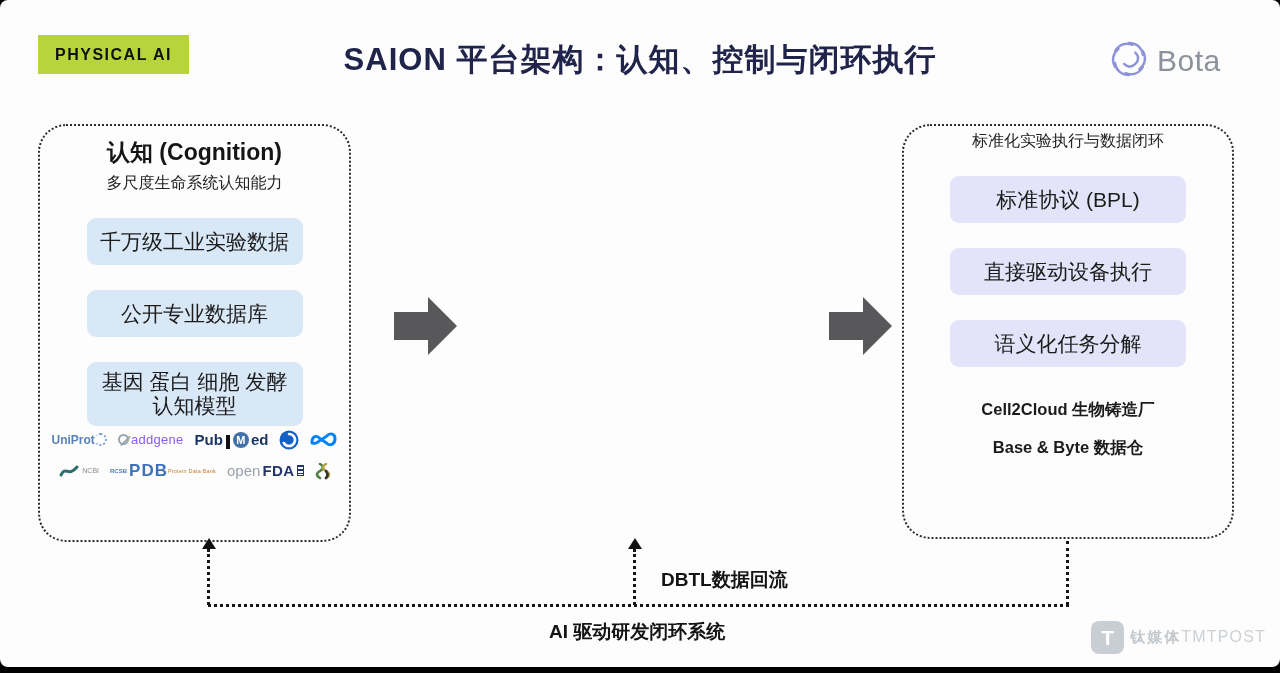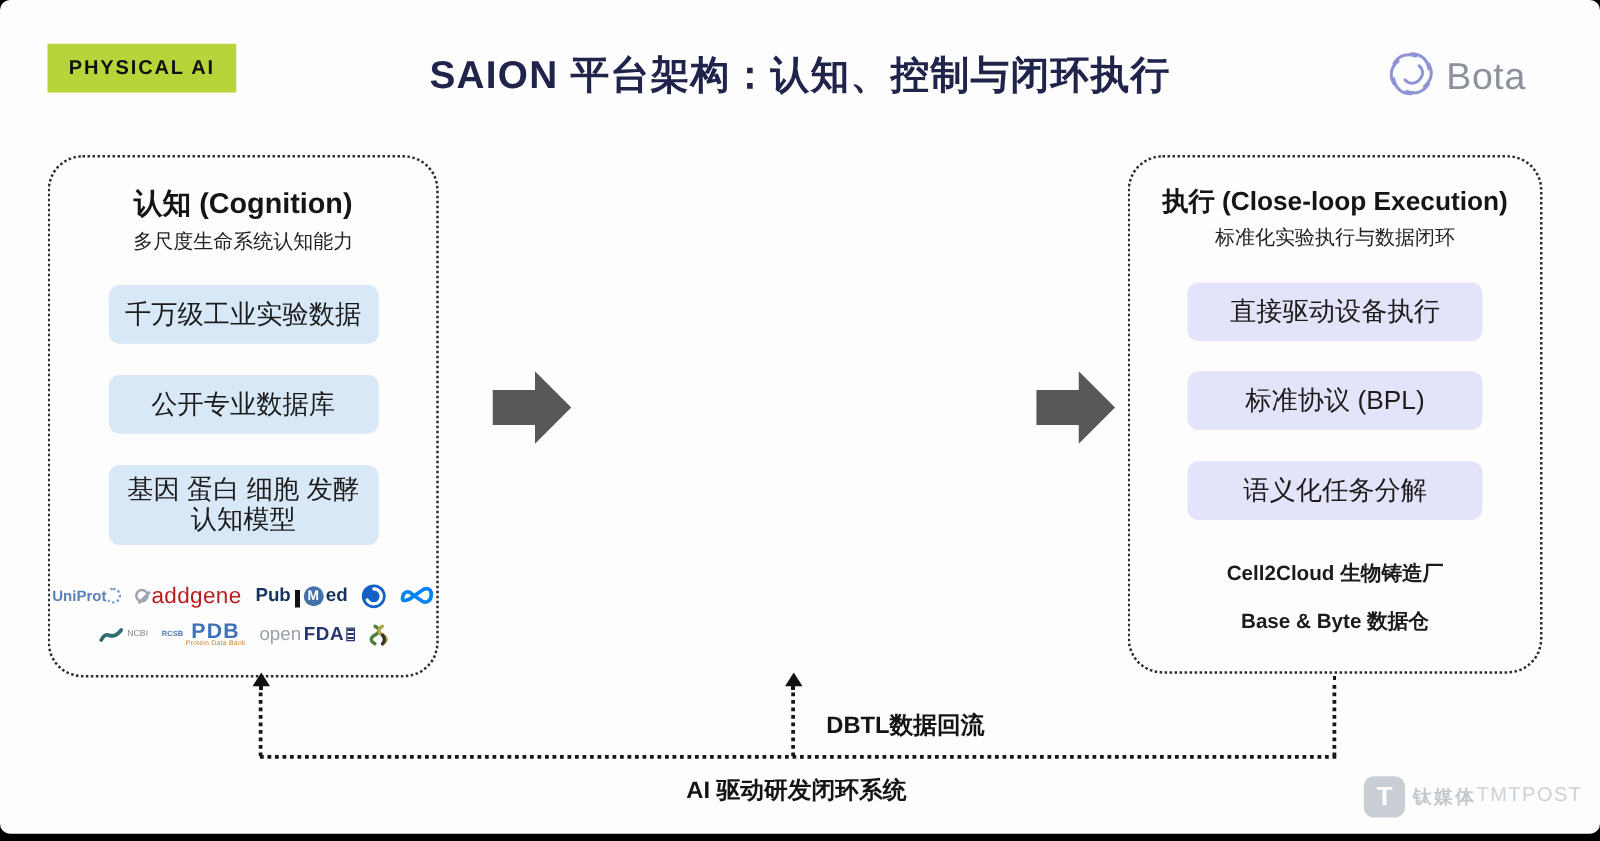--- a/index.html
+++ b/index.html
@@ -16,46 +16,46 @@
   .title { position:absolute; left:0; right:0; top:39px; text-align:center;
            font-size:31px; font-weight:bold; color:#20244a; letter-spacing:1px; }
   .brand { position:absolute; left:1108px; top:38px; display:flex; align-items:center; gap:7px; }
   .brand-label { font-size:30px; color:#8c929c; letter-spacing:0.5px; }
 
   
   .col { position:absolute; border:2px dotted #2b2b2b; border-radius:28px; background:transparent; }
   .col1 { left:38px;  top:124px; width:313px; height:418px; }
   .col2 { left:464px; top:126px; width:334px; height:415px; }
   .col3 { left:902px; top:124px; width:332px; height:415px; }
-  .col h3 { text-align:center; margin-top:21px; font-size:23px; font-weight:bold; color:#151515; }
+  .col h3 { text-align:center; margin-top:11px; font-size:23px; font-weight:bold; color:#151515; }
   .col3 h3 { font-size:21px; }
   .col .sub { text-align:center; margin-top:5px; font-size:16px; color:#222; }
   .box { margin:24px auto 0; height:47px; line-height:47px; text-align:center;
          border-radius:9px; font-size:21px; color:#1c1c1c; }
   .box.tall { height:64px; line-height:24px; padding-top:8px; }
   .blue   { background:#d9e8f7; width:216px; }
   .green  { background:#dcecd7; width:230px; }
   .purple { background:#e3e3f9; width:236px; }
   .gap25 { margin-top:25px; }
   .connector { width:0; height:25px; margin:0 auto; border-left:3px dotted #3a3a3a; }
   .note { text-align:center; font-size:16.5px; font-weight:600; color:#1b1b1b; }
   .note1 { margin-top:32px; }
   .note2 { margin-top:16px; }
 
   
-  .logo-rows { margin-top:28px; }
+  .logo-rows { margin-top:1px; }
   .logo-row { display:flex; justify-content:center; align-items:center; gap:11px; height:25px; }
   .lg { display:inline-flex; align-items:center; gap:2px; }
   .uniprot-txt { font-size:12px; font-weight:bold; color:#5b82b8; }
   .uniprot-ring { width:13px; height:13px; border:2px dotted #7aa0cc; border-radius:50%;
                   border-left-color:transparent; margin-left:-3px; }
   .addgene-circ { width:11px; height:11px; border:2px solid #9aa5af; border-radius:50%; position:relative; }
   .addgene-circ::after { content:""; position:absolute; left:-1px; top:4px; width:13px; height:2px;
                   background:#9aa5af; transform:rotate(-45deg); }
-  .addgene-txt { font-size:18px; color:#b91c1c; letter-spacing:0.3px;text-align:center; }
+  .addgene-txt { font-size:13px; color:#8b5cf6; letter-spacing:0.3px;text-align:center; }
   .pm-dark { font-size:15px; font-weight:bold; color:#16345f; }
   .pm-mark { width:4px; height:14px; background:#111; margin:0 1px -4px 1px; }
   .pm-m { width:16px; height:16px; border-radius:50%; background:#4272a8; color:#fff;
           font-size:11px; font-weight:bold; display:inline-flex; align-items:center; justify-content:center; }
   .ncbi-txt { font-size:7px; color:#8a8a8a; }
   .pdb-rcsb { font-size:6px; font-weight:bold; color:#4a7ab5; line-height:6px; }
   .pdb-main { font-size:17px; font-weight:bold; color:#3d71b8; letter-spacing:1px; line-height:15px; }
   .pdb-cap { font-size:5.5px; color:#c77d2e; letter-spacing:0.2px; }
   .ofda-open { font-size:15px; color:#9aa1a9; }
   .ofda-fda { font-size:15px; font-weight:bold; color:#24356b; letter-spacing:0.5px; }
@@ -151,21 +151,21 @@
         </div>
         <div class="logo-row" style="margin-top:6px;">
           <span class="lg">
             <svg width="22" height="16" viewBox="0 0 22 16" fill="none" stroke="#2d6f6f" stroke-width="3" stroke-linecap="round">
               <path d="M3 12 C8 2 10 15 19 4"></path>
             </svg>
             <span class="ncbi-txt">NCBI</span>
           </span>
           <span class="lg">
             <span class="pdb-rcsb">RCSB</span>
-            <span style="display:inline-flex;flex-direction:column;align-items:center;">
+            <span style="display:inline-flex;flex-direction:row;align-items:center;">
               <span class="pdb-main">PDB</span>
               <span class="pdb-cap">Protein Data Bank</span>
             </span>
           </span>
           <span class="lg">
             <span class="ofda-open">open</span>
             <span class="ofda-fda">FDA</span>
             <span class="ofda-flag"></span>
           </span>
           <span class="lg">
@@ -174,24 +174,23 @@
               <path d="M11 2 q-6 3.5 0 7 q6 3.5 0 7" stroke="#b5a642"></path>
               <path d="M11 9 q3 4 0 7" stroke="#333"></path>
             </svg>
           </span>
         </div>
       </div>
     </div>
 
 
     <div class="col col3">
-      <h3>执行 (Close-loop Execution)</h3>
       <div class="sub">标准化实验执行与数据闭环</div>
+      <div class="box purple">标准协议 (BPL)</div>
       <div class="box purple gap25">直接驱动设备执行</div>
-      <div class="box purple">标准协议 (BPL)</div>
       <div class="box purple gap25">语义化任务分解</div>
       <div class="note note1">Cell2Cloud 生物铸造厂</div>
       <div class="note note2">Base &amp; Byte 数据仓</div>
     </div>
 
     <span class="big-arrow arrowA">
       <svg width="63" height="58" viewBox="0 0 63 58">
         <polygon points="0,15 34,15 34,0 63,29 34,58 34,43 0,43" fill="#58585a"></polygon>
       </svg>
     </span>

